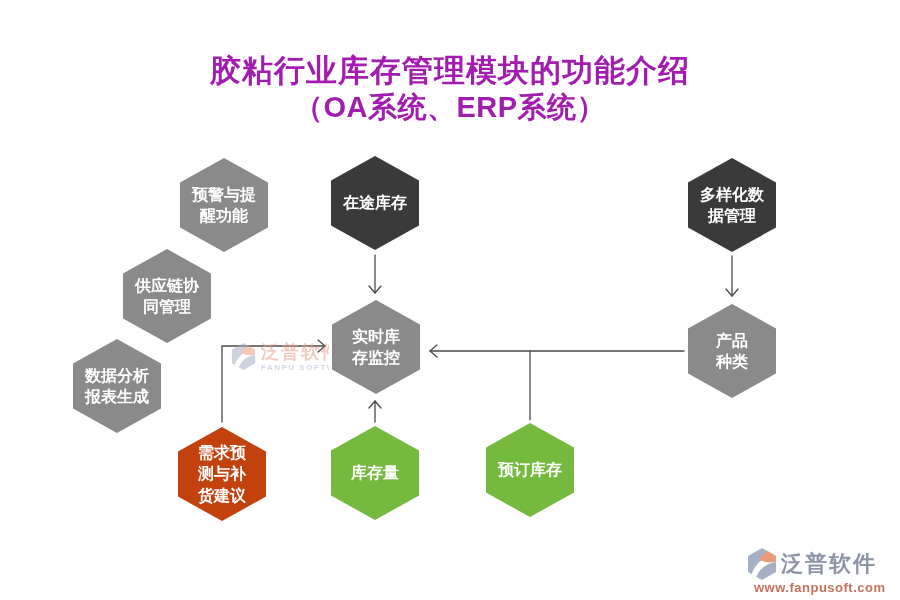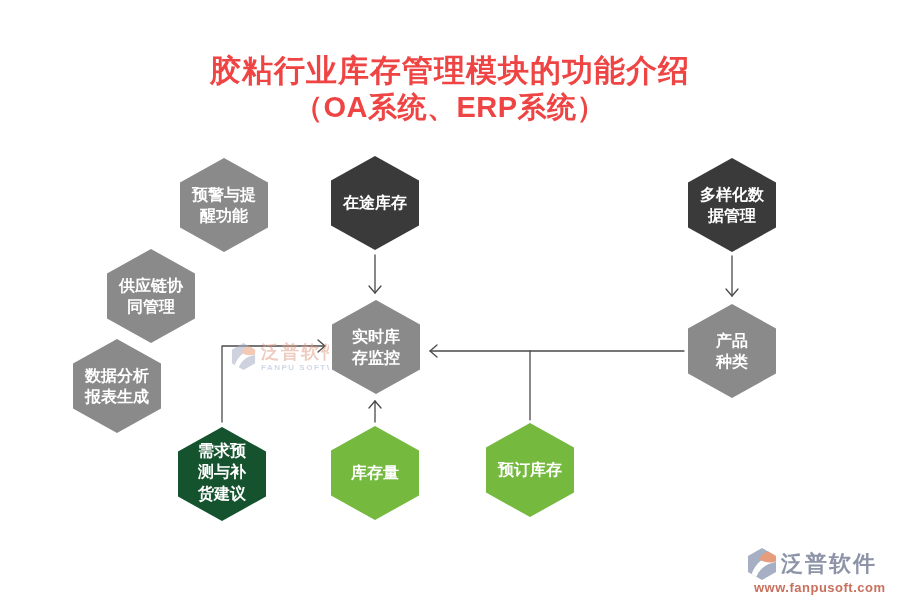--- a/index.html
+++ b/index.html
@@ -14,21 +14,21 @@
     overflow: hidden;
   }
 
   
   .title-wrap {
     position: absolute;
     top: 52px;
     left: 0;
     width: 900px;
     text-align: center;
-    color: #ef4444;
+    color: #a21caf;
     font-weight: bold;
     line-height: 1.22;
   }
   .title-line1 { font-size: 31px; letter-spacing: 1px; }
   .title-line2 { font-size: 29px; letter-spacing: 0.5px; }
 
   
   .connectors {
     position: absolute;
     inset: 0;
@@ -63,26 +63,26 @@
   }
   .hex-label {
     color: #ffffff;
     font-weight: bold;
     font-size: 16px;
     line-height: 1.32;
     white-space: pre-line;
   }
   .bg-gray  { background: #8a8a8a; text-align: center; }
   .bg-dark  { background: #3a3a3a; }
-  .bg-black { background: #14532d; font-family: Liberation Mono, monospace; }
+  .bg-black { background: #c2410c; }
   .bg-green { background: #75b93f; text-align: right; }
 
   
   .pos-warning   { left: 177px; top: 155px; z-index: 4; }
-  .pos-supply    { left: 104px; top: 246px; z-index: 3; }
+  .pos-supply    { left: 120px; top: 246px; z-index: 3; }
   .pos-analysis  { left:  70px; top: 336px; z-index: 2; }
   .pos-demand    { left: 175px; top: 424px; z-index: 5; }
   .pos-transit   { left: 328px; top: 153px; z-index: 2; }
   .pos-realtime  { left: 329px; top: 297px; z-index: 2; }
   .pos-stockqty  { left: 328px; top: 423px; z-index: 2; }
   .pos-reserved  { left: 483px; top: 420px; z-index: 2; font-family: Liberation Serif, serif; }
   .pos-diverse   { left: 685px; top: 155px; z-index: 2; }
   .pos-product   { left: 685px; top: 301px; z-index: 2; text-decoration: underline; }
 
   

